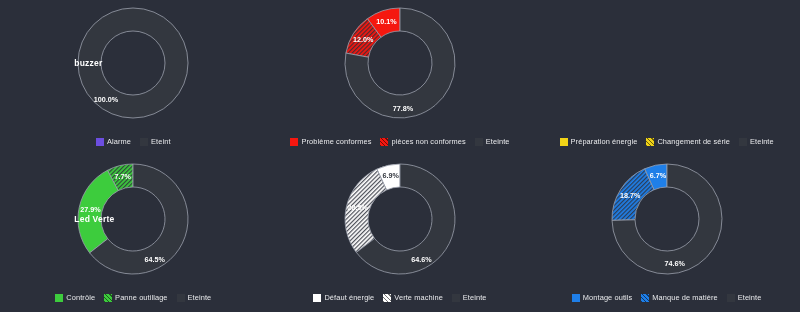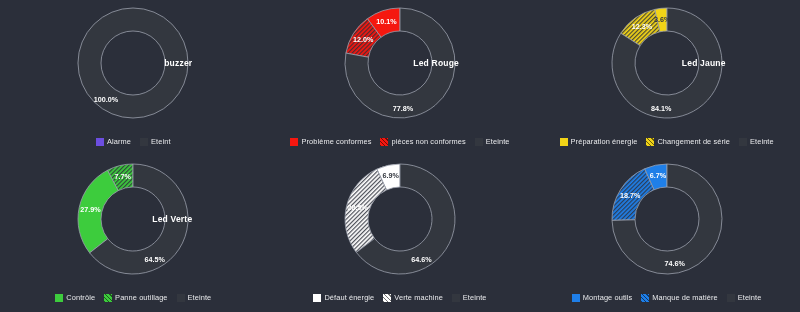--- a/index.html
+++ b/index.html
@@ -17,23 +17,23 @@
   }
   .cell{position:relative;}
   .donut-wrap{
     position:absolute;
     left:50%;top:4px;
     transform:translateX(-50%);
     width:118px;height:118px;
   }
   .donut-svg{display:block;width:118px;height:118px;overflow:visible;}
   .center-label{
-    position:absolute;left:0;right:0;
+    position:absolute;left:0;right:12px;
     top:50%;transform:translateY(-50%);
-    text-align:right;
+    text-align:left;
     color:#ffffff;
     font-size:8.5px;
     font-weight:bold;
     letter-spacing:.2px;
     pointer-events:none;
   }
   .slice-label{
     fill:#ffffff;
     font-size:7.2px;
     font-weight:bold;
@@ -98,55 +98,37 @@
               <rect width="1.2" height="3" fill="#2b2f3a" opacity="0.85"></rect>
             </pattern>
           </defs>
           <path d="M 59 4 A 55 55 0 0 0 26.364745598930888 14.72878847176758 L 40.01221562119615 33.24220420175568 A 32 32 0 0 1 59 27 Z" fill="#f5170f" stroke="#9aa0ac" stroke-width="0.8"></path>
           <path d="M 26.364745598930888 14.72878847176758 A 55 55 0 0 0 4.896713060121435 49.108875579532636 L 27.521723962252473 53.24516397354626 A 32 32 0 0 1 40.01221562119615 33.24220420175568 Z" fill="url(#hatch-1-1)" stroke="#9aa0ac" stroke-width="0.8"></path>
           <path d="M 59 4 A 55 55 0 1 1 4.896713060121435 49.10887557953268 L 27.52172396225247 53.24516397354628 A 32 32 0 1 0 59 27 Z" fill="#33373f" stroke="#9aa0ac" stroke-width="0.8"></path>
           <text x="45.41" y="17.68" class="slice-label">10.1%</text>
           <text x="22.10" y="35.96" class="slice-label">12.0%</text>
           <text x="62.06" y="104.90" class="slice-label">77.8%</text>
         </svg>
-        <div class="center-label">Led Rouge</div>
       </div>
       <div class="legend">
         <div class="legend-item">
           <span class="swatch" style="background-color:#f5170f;"></span>
           <span class="legend-text">Problème conformes</span>
         </div>
         <div class="legend-item">
           <span class="swatch" style="background-color:#f5170f;background-image:repeating-linear-gradient(45deg,rgba(0,0,0,.55) 0 1px,rgba(0,0,0,0) 1px 3px);"></span>
           <span class="legend-text">pièces non conformes</span>
         </div>
         <div class="legend-item">
           <span class="swatch" style="background-color:#33373f;"></span>
           <span class="legend-text">Eteinte</span>
         </div>
       </div>
     </div>
     <div class="cell">
-      <div class="donut-wrap">
-        <svg class="donut-svg" viewBox="0 0 118 118">
-          <defs>
-            <pattern id="hatch-2-1" width="3" height="3" patternUnits="userSpaceOnUse" patternTransform="rotate(45)">
-              <rect width="3" height="3" fill="#f2d417"></rect>
-              <rect width="1.2" height="3" fill="#2b2f3a" opacity="0.85"></rect>
-            </pattern>
-          </defs>
-          <path d="M 59 4 A 55 55 0 0 0 46.66510814778403 5.401021996738258 L 51.8233356496198 27.815140070829532 A 32 32 0 0 1 59 27 Z" fill="#f2d417" stroke="#9aa0ac" stroke-width="0.8"></path>
-          <path d="M 46.66510814778403 5.401021996738258 A 55 55 0 0 0 12.748047973600706 29.238331133021827 L 32.08977336645859 41.684119931939975 A 32 32 0 0 1 51.8233356496198 27.815140070829532 Z" fill="url(#hatch-2-1)" stroke="#9aa0ac" stroke-width="0.8"></path>
-          <path d="M 59 4 A 55 55 0 1 1 12.748047973600698 29.238331133021838 L 32.08977336645859 41.684119931939975 A 32 32 0 1 0 59 27 Z" fill="#33373f" stroke="#9aa0ac" stroke-width="0.8"></path>
-          <text x="54.09" y="15.78" class="slice-label onlight">3.6%</text>
-          <text x="33.99" y="23.41" class="slice-label">12.3%</text>
-          <text x="53.09" y="104.62" class="slice-label">84.1%</text>
-        </svg>
-        <div class="center-label">Led Jaune</div>
-      </div>
       <div class="legend">
         <div class="legend-item">
           <span class="swatch" style="background-color:#f2d417;"></span>
           <span class="legend-text">Préparation énergie</span>
         </div>
         <div class="legend-item">
           <span class="swatch" style="background-color:#f2d417;background-image:repeating-linear-gradient(45deg,rgba(0,0,0,.55) 0 1px,rgba(0,0,0,0) 1px 3px);"></span>
           <span class="legend-text">Changement de série</span>
         </div>
         <div class="legend-item">

